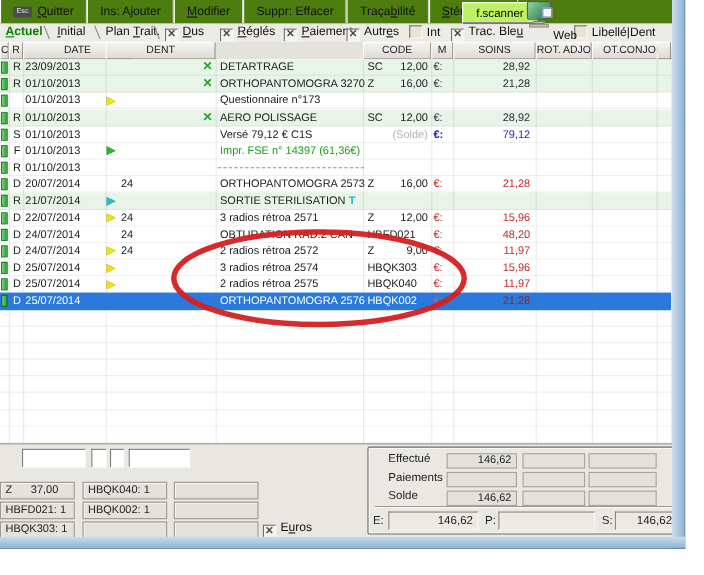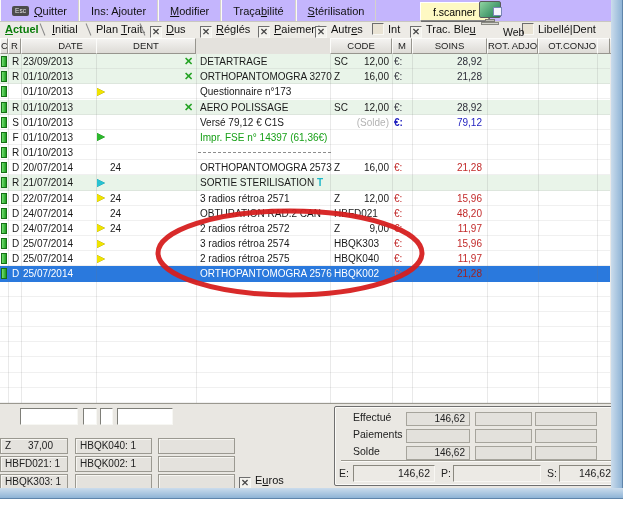--- a/index.html
+++ b/index.html
@@ -2,26 +2,26 @@
 <html><head>
 <meta charset="utf-8">
 <style>
   * { margin:0; padding:0; box-sizing:border-box; }
   html,body { background:#ffffff; }
   body { font-family:"Liberation Sans", sans-serif; }
   .app { position:relative; width:640px; height:523px; background:#fff; overflow:hidden; }
 
   
   .menubar { position:absolute; left:0; top:0; width:611px; height:22px;
-             background:#c4b5fd; border-bottom:1px solid #c9c7c0; display:flex; align-items:stretch; }
+             background:#4d7c0f; border-bottom:1px solid #c9c7c0; display:flex; align-items:stretch; }
   .mitem { display:flex; align-items:center; padding:0 11px; font-size:11px; color:#111;
            border-right:1px solid #d4d2cb; border-left:1px solid #fbfaf7; cursor:default; white-space:nowrap; }
   .esckey { display:inline-block; width:17px; height:10px; background:#4c4c4c; color:#e2e2e2;
             font-size:6.5px; line-height:10px; text-align:center; border-radius:2px; margin-right:5px; }
-  .scannerbtn { position:absolute; left:420px; top:2px; width:69px; height:19px; background:#fef9c3;
+  .scannerbtn { position:absolute; left:420px; top:2px; width:69px; height:19px; background:#bef264;
             border:1px solid #8a8a8a; border-top-color:#ffffff; border-left-color:#ffffff;
             box-shadow:1px 1px 0 #6e6e6e; font-size:10.5px; font-family:"Liberation Sans",sans-serif; }
   .webicon { position:absolute; left:477px; top:1px; width:28px; height:26px; z-index:6; }
   .webicon .screen { position:absolute; left:2px; top:0; width:22px; height:17px; border:1px solid #5a5a5a;
             background:linear-gradient(135deg,#8fd3a0,#1c7a50); border-radius:2px; }
   .webicon .sheet { position:absolute; right:3px; top:6px; width:9px; height:9px; background:#f6f6ff;
             border:1px solid #7a86b8; }
   .webicon .base { position:absolute; left:8px; top:18px; width:10px; height:3px; background:#bdbdb6; border:1px solid #7c7c74; }
   .webicon .foot { position:absolute; left:4px; top:21px; width:18px; height:3px; background:#d6d6cf; border:1px solid #8a8a82; }
   .weblabel { position:absolute; left:479px; top:26px; font-size:10.5px; color:#111; z-index:6;margin-left:24px; }
@@ -115,20 +115,23 @@
         <span class="esckey">Esc</span>
         <span><u>Q</u>uitter</span>
       </div>
       <div class="mitem">
         <span>Ins: Ajouter</span>
       </div>
       <div class="mitem">
         <span><u>M</u>odifier</span>
       </div>
       <div class="mitem">
+        <span>Suppr: Effacer</span>
+      </div>
+      <div class="mitem">
         <span>Traça<u>b</u>ilité</span>
       </div>
       <div class="mitem">
         <span><u>S</u>térilisation</span>
       </div>
     </div>
   <button class="scannerbtn">f.scanner</button>
   <div class="webicon">
     <div class="screen"></div>
     <div class="sheet"></div>

